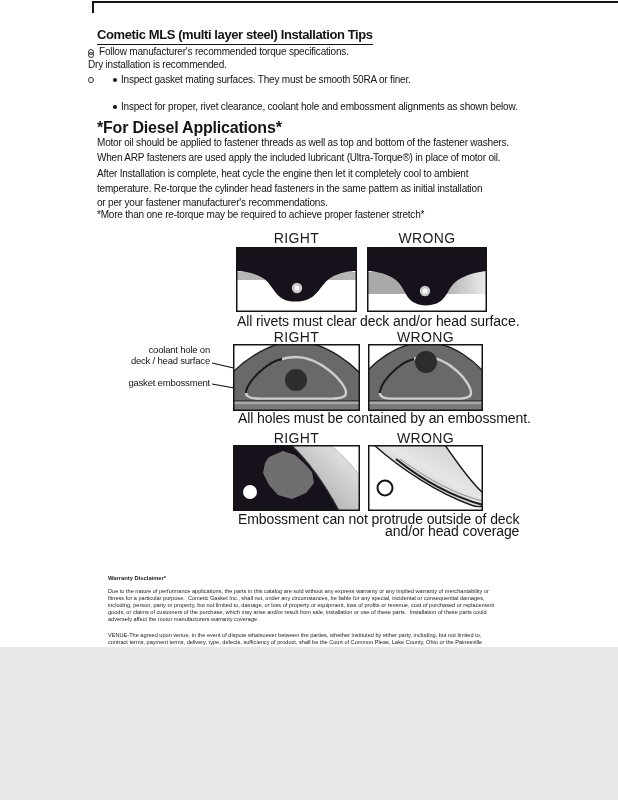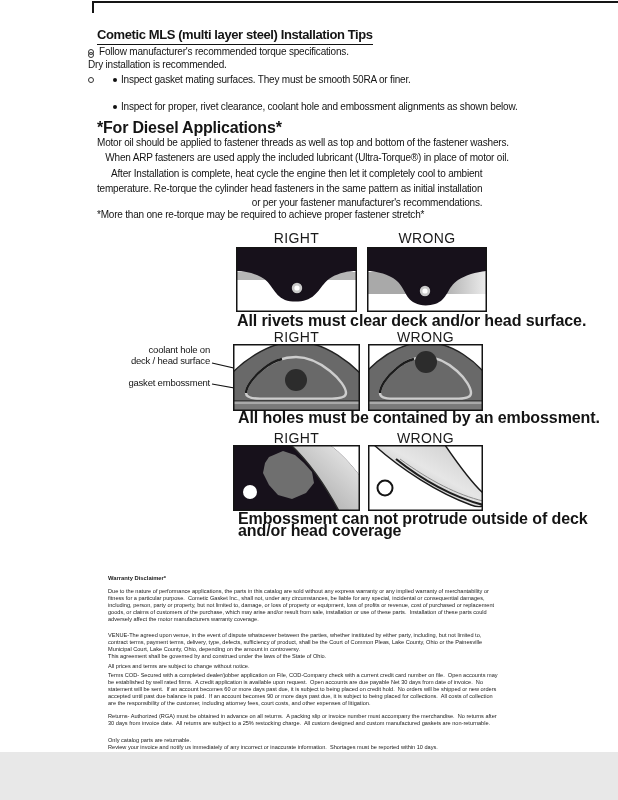--- a/index.html
+++ b/index.html
@@ -1,39 +1,39 @@
 <!DOCTYPE html>
 <html><head>
 <meta charset="utf-8">
 <style>
   html,body{margin:0;padding:0;background:#e8e8e8;}
   #page{
-    position:relative;width:618px;height:752px;margin:0 auto;
+    position:relative;width:618px;height:647px;margin:0 auto;
     background:#ffffff;overflow:hidden;
     font-family:"Liberation Sans","DejaVu Sans",sans-serif;
     color:#141414;
   }
   .abs{position:absolute;}
   .pre{white-space:pre;}
   .preline{white-space:pre-line;}
   
   .mark{background:#151515;}
   
   .doc-title{
     font-size:13px;font-weight:bold;letter-spacing:-0.4px;
     border-bottom:1.6px solid #111;padding-bottom:2px;display:inline-block;
   }
   .body-text{font-size:10px;letter-spacing:-0.2px;line-height:13.5px;}
   .bullet-row{display:flex;align-items:flex-start;}
   .b1{width:4px;height:4px;border:1px solid #333;border-radius:50%;margin:4px 5px 0 0;flex:none;}
   .b2{width:4px;height:4px;background:#111;border-radius:50%;margin:4.5px 4px 0 0;flex:none;}
   .sec-head{font-size:16px;font-weight:bold;letter-spacing:-0.2px;}
-  .para{font-size:10px;letter-spacing:-0.2px;line-height:14.5px;text-align:right;}
+  .para{font-size:10px;letter-spacing:-0.2px;line-height:14.5px;}
   .rw-label{font-size:14px;font-weight:500;letter-spacing:0.4px;text-align:center;color:#1a1a1a;}
-  .caption{font-size:16px;font-weight:700;letter-spacing:-0.1px;line-height:12px;}
+  .caption{font-size:14px;font-weight:400;letter-spacing:-0.1px;line-height:12px;text-align:right;}
   .anno{font-size:9.5px;line-height:11px;text-align:right;letter-spacing:-0.2px;}
   .legal{font-size:5.6px;line-height:7px;letter-spacing:0;color:#222;}
   .legal-head{font-size:5.8px;font-weight:bold;color:#1a1a1a;}
   .page-code{font-size:12.5px;letter-spacing:0.3px;color:#a16207;}
   svg{display:block;}
 </style>
 </head>
 <body>
 
 <div id="page">

